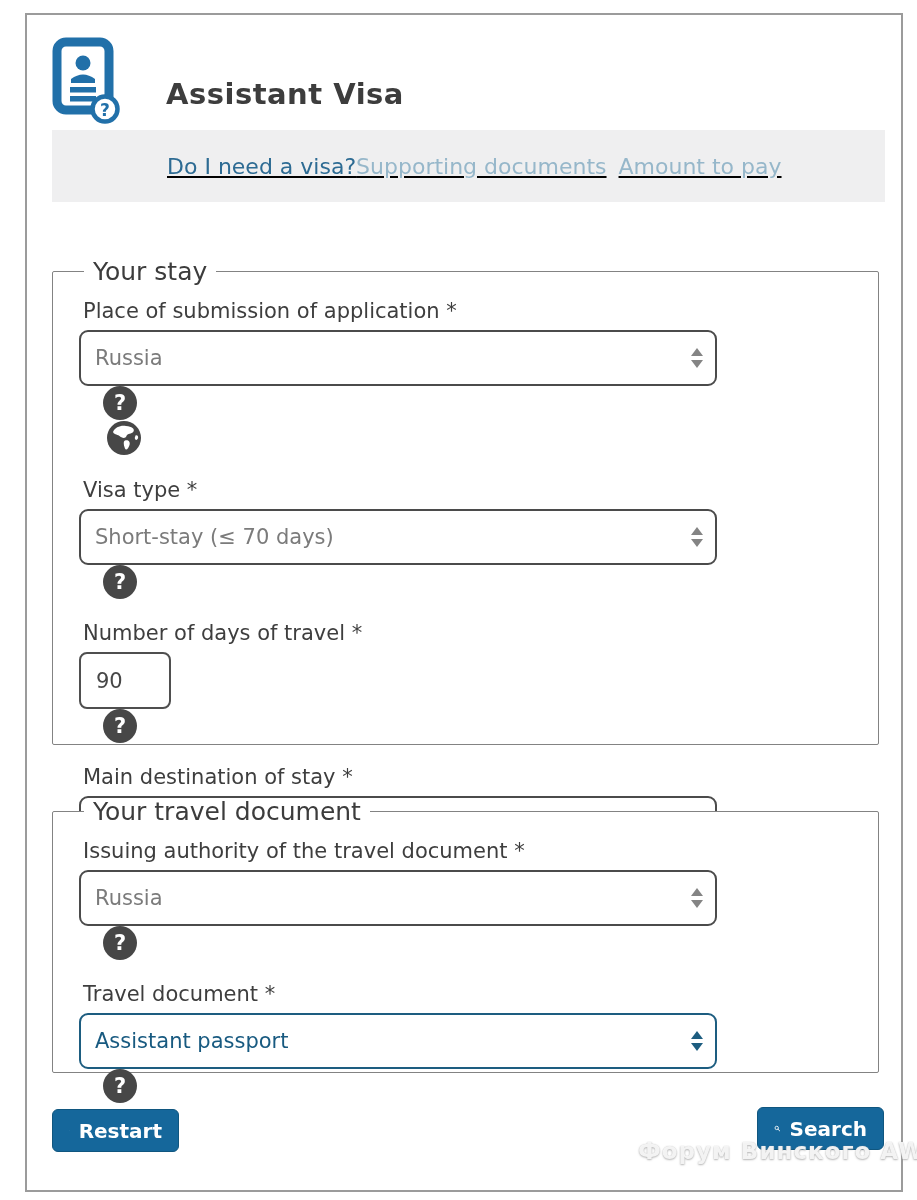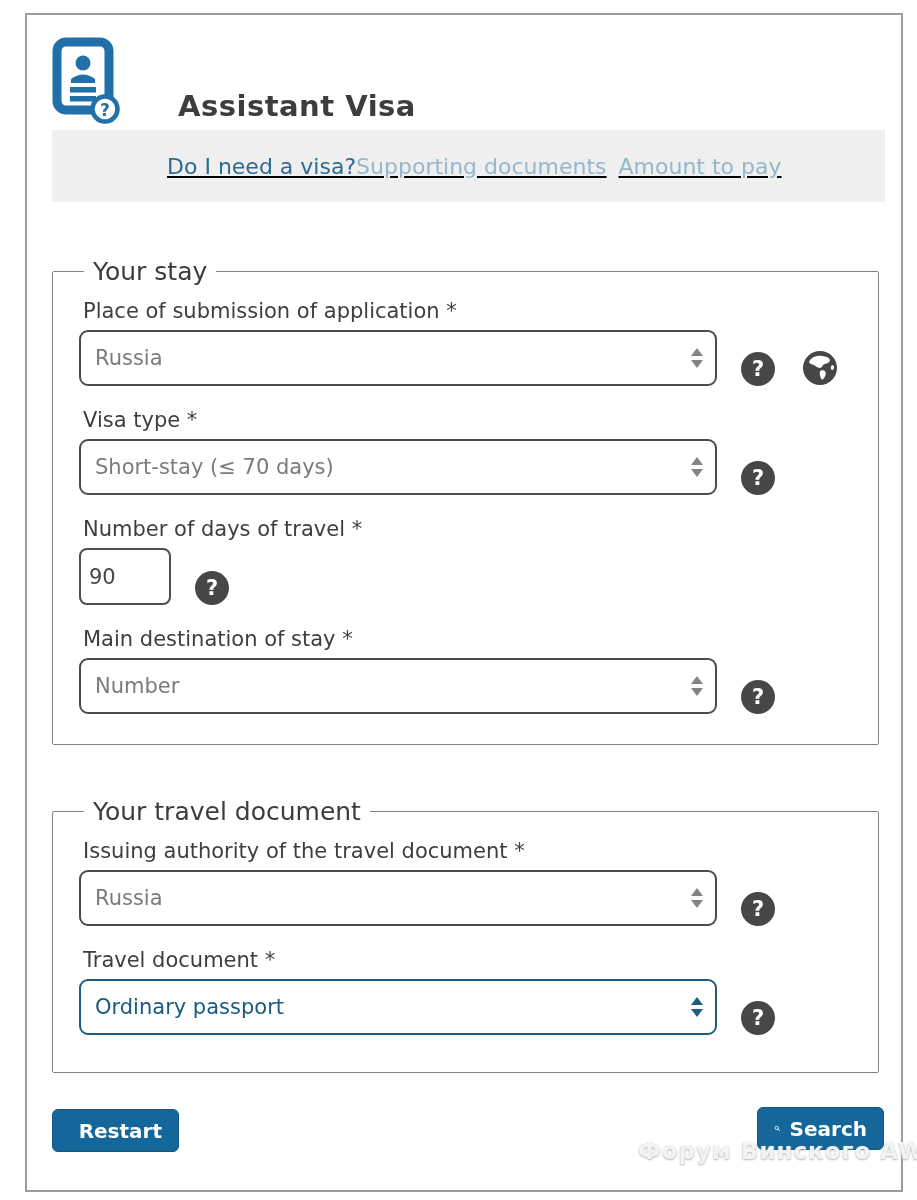--- a/index.html
+++ b/index.html
@@ -2,56 +2,56 @@
 <html><head>
 <meta charset="utf-8">
 <style>
   html,body{margin:0;padding:0;background:#ffffff;}
   body{width:917px;height:1200px;position:relative;overflow:hidden;
        font-family:"DejaVu Sans","Liberation Sans",sans-serif;}
   .frame{position:absolute;left:25px;top:13px;width:874px;height:1175px;
          border:2px solid #9b9b9b;background:#ffffff;}
   
   .hdr-icon{position:absolute;left:25px;top:22px;width:68px;height:90px;}
-  .page-title{position:absolute;left:135px;top:58px;margin:16px;
+  .page-title{position:absolute;left:135px;top:58px;margin:4px;
               font-size:29px;font-weight:bold;color:#3d3d3d;letter-spacing:.5px;}
   
   .tabbar{position:absolute;left:25px;top:115px;width:833px;height:72px;
           background:#efeff0;display:flex;align-items:center;text-decoration:underline;}
   .tab{font-size:22px;cursor:pointer;text-decoration:none;white-space:nowrap;}
   .tab.active{color:#2d6b93;margin-left:115px;}
   .tab.t2{color:#96b7ca;}
   .tab.t3{color:#96b7ca;margin-left:12px;}
   
   fieldset.fs{position:absolute;left:25px;width:827px;margin:0;
               border:1px solid #838383;border-radius:2px;
               padding:0 0 0 26px;background:#fff;box-sizing:border-box;}
   .fs1{top:242px;height:488px;}
   .fs2{top:782px;height:276px;}
   legend.fs-legend{font-size:25px;color:#3c3c3c;padding:0 9px;margin-left:5px;}
   .flabel{margin:22px 0 7px 4px;font-size:21px;color:#3e3e3e;}
   .flabel.first{margin-top:13px;}
-  .crow{display:flex;align-items:flex-end;}
+  .crow{display:flex;align-items:flex-start;flex-direction:column;}
   .selectbox{width:638px;height:56px;box-sizing:border-box;
              border:2px solid #4b4b4b;border-radius:9px;background:#fff;
              display:flex;align-items:center;justify-content:space-between;
              padding:0 12px 0 14px;cursor:pointer;}
   .selectbox .val{font-size:21px;color:#7b7b7b;}
   .spinner{display:flex;flex-direction:column;align-items:center;gap:4px;}
   .tri-up{width:0;height:0;border-left:6px solid transparent;border-right:6px solid transparent;
           border-bottom:8px solid #848484;}
   .tri-down{width:0;height:0;border-left:6px solid transparent;border-right:6px solid transparent;
             border-top:8px solid #848484;}
   .selectbox.hl{border-color:#1d5d80;}
   .selectbox.hl .val{color:#185a80;}
   .selectbox.hl .tri-up{border-bottom-color:#1d5d80;}
   .selectbox.hl .tri-down{border-top-color:#1d5d80;}
   .numinput{width:92px;height:57px;box-sizing:border-box;border:2px solid #4f4f4f;
             border-radius:8px;background:#fff;display:flex;align-items:center;
-            padding-left:8px;font-size:21px;color:#474747;}
+            padding-left:15px;font-size:21px;color:#474747;}
   .help{width:34px;height:34px;border-radius:50%;background:#474747;color:#fff;
         font-size:21px;font-weight:bold;display:flex;align-items:center;
         justify-content:center;margin-left:24px;cursor:pointer;flex:0 0 auto;}
   .globe{margin-left:27px;cursor:pointer;flex:0 0 auto;}
   
   .btn{position:absolute;height:43px;border:1px solid #10567f;border-radius:6px;
        background:#15679b;color:#fff;display:flex;align-items:center;justify-content:center;
        gap:9px;font-size:20px;font-weight:bold;cursor:pointer;
        font-family:"DejaVu Sans","Liberation Sans",sans-serif;padding:16px 16px;}
   .btn-restart{left:25px;top:1094px;width:127px;}
@@ -148,21 +148,21 @@
             <i class="tri-up"></i>
             <i class="tri-down"></i>
           </span>
       </div>
       <div class="help">?</div>
     </div>
 
     <div class="flabel">Travel document *</div>
     <div class="crow">
       <div class="selectbox hl">
-        <span class="val">Ordinary passport</span>
+        <span class="val">Assistant passport</span>
         <span class="spinner">
             <i class="tri-up"></i>
             <i class="tri-down"></i>
           </span>
       </div>
       <div class="help">?</div>
     </div>
   </fieldset>
 
   <button class="btn btn-restart">

